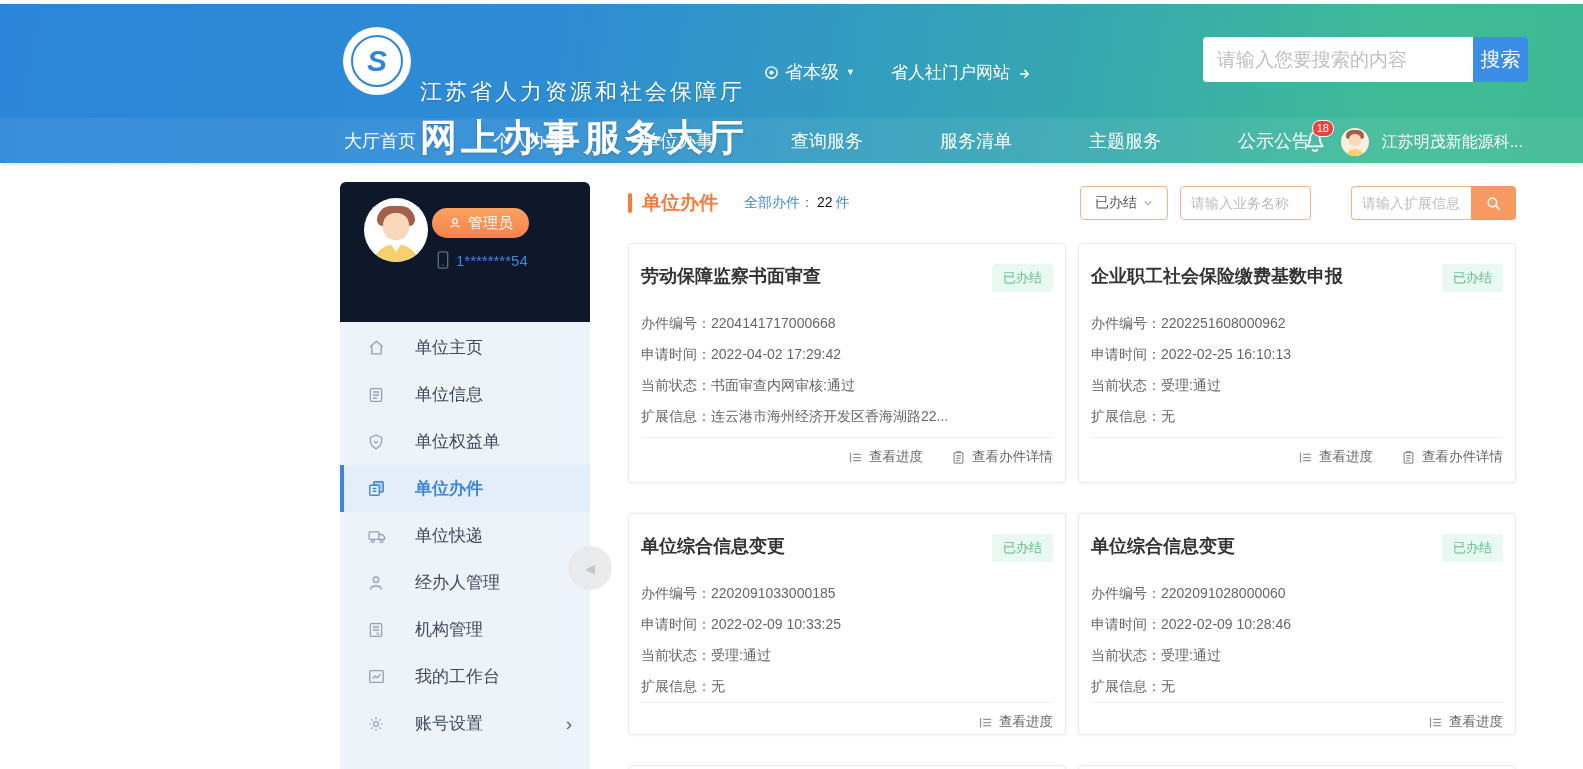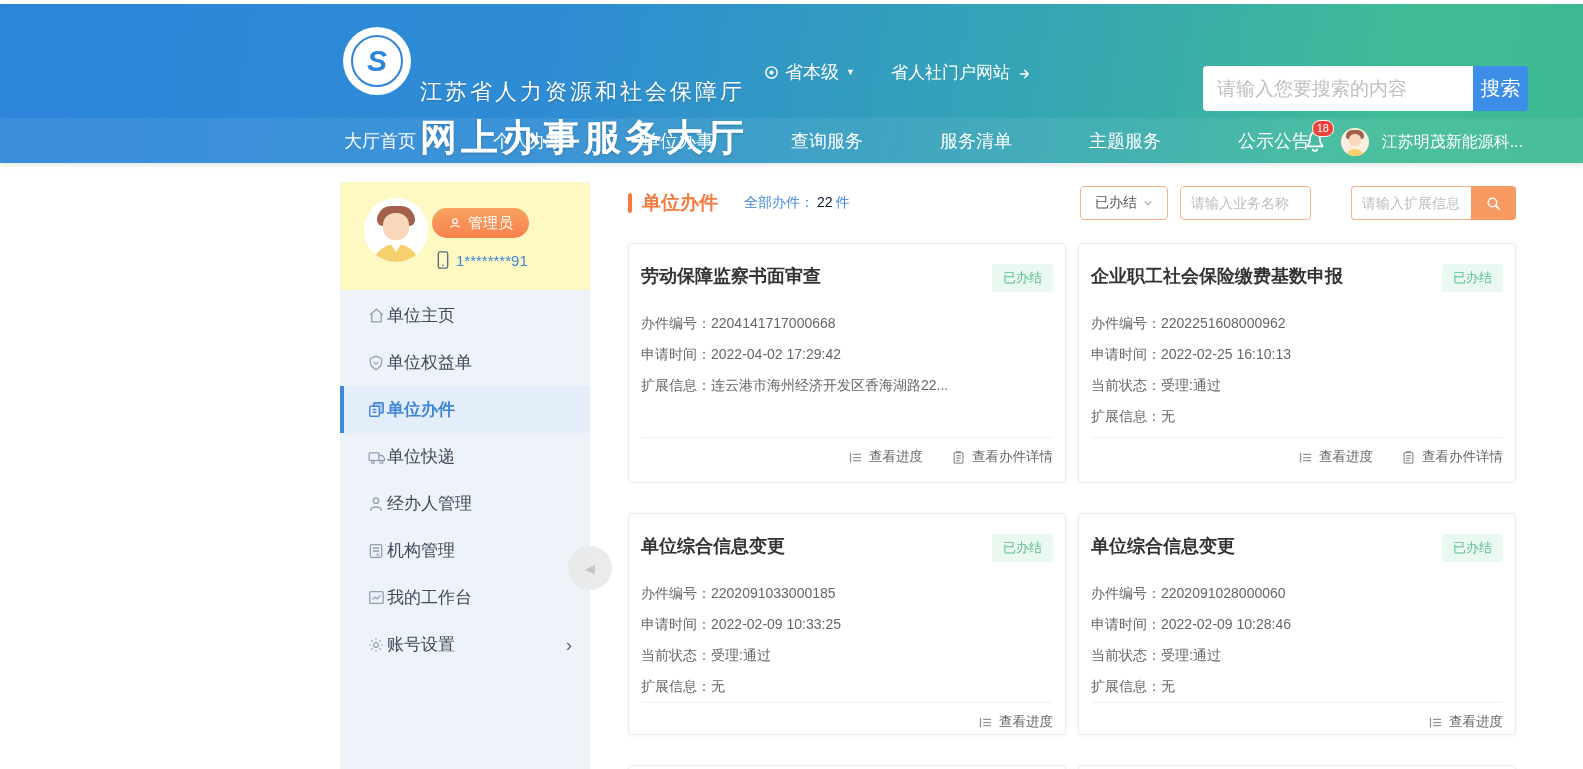--- a/index.html
+++ b/index.html
@@ -18,21 +18,21 @@
     color:#2e86d8; font-size:30px; font-weight:bold; font-style:italic; }
   .site-titles { position:absolute; left:420px; top:26px; color:#fff;margin-top:47px; }
   .site-name { font-size:22px; letter-spacing:3px; text-shadow:0 1px 2px rgba(0,0,0,.18); }
   .portal-title { margin-top:6px; font-size:37px; font-weight:bold; letter-spacing:4px;
     text-shadow:0 1px 3px rgba(0,0,0,.2); }
   .region { position:absolute; left:763px; top:56px; display:flex; align-items:center; gap:5px;
     color:#fff; font-size:18px; cursor:pointer; }
   .region .caret { font-size:9px; margin-left:2px; }
   .portal-link { position:absolute; left:891px; top:57px; display:flex; align-items:center; gap:7px;
     color:#fff; font-size:17px; cursor:pointer; }
-  .search-wrap { position:absolute; left:1203px; top:62px; display:flex; height:45px; }
+  .search-wrap { position:absolute; left:1203px; top:33px; display:flex; height:45px; }
   .search-input { width:270px; height:45px; border:none; outline:none; border-radius:4px 0 0 4px;
     padding:0 14px; font-size:19px; color:#333; font-family:inherit; }
   .search-input::placeholder { color:#bfbfbf; }
   .search-btn { width:55px; height:45px; border:none; background:#3b8de8; color:#fff;
     font-size:20px; border-radius:0 4px 4px 0; cursor:pointer; font-family:inherit; }
 
   
   .nav { position:absolute; left:0; bottom:0; width:100%; height:45px;
     background:rgba(255,255,255,.07); display:flex; align-items:center; padding-left:344px; }
   .nav-item { color:#fff; font-size:18px; padding:0 26px 0 0; margin-right:51px; cursor:pointer; white-space:nowrap; }
@@ -41,40 +41,40 @@
   .bell-badge { position:absolute; top:-7px; left:10px; background:#f0403c; color:#fff;
     font-size:11px; line-height:13px; padding:1px 4px; border-radius:8px; border:1px solid #fff; }
   .nav-avatar { width:28px; height:28px; border-radius:50%; background:#fdeee0; overflow:hidden; position:relative; cursor:pointer; }
   .nav-avatar .hair{ position:absolute; top:2px; left:5px; width:18px; height:9px; background:#a2604a; border-radius:9px 9px 4px 4px;}
   .nav-avatar .face{ position:absolute; top:6px; left:8px; width:12px; height:12px; background:#f9d7ba; border-radius:45%;}
   .nav-avatar .body{ position:absolute; bottom:-3px; left:4px; width:20px; height:10px; background:#f6d06c; border-radius:10px 10px 0 0;}
   .nav-user { color:#fff; font-size:16px; max-width:190px; white-space:nowrap; cursor:pointer; }
 
   
   .sidebar { position:absolute; left:340px; top:182px; width:250px; height:587px; background:#eef3f9; }
-  .profile { height:108px; background:#fef9c3; border-radius:6px 6px 0 0; position:relative; }
+  .profile { height:140px; background:#0f172a; border-radius:6px 6px 0 0; position:relative; }
   .avatar { position:absolute; left:24px; top:16px; width:64px; height:64px; border-radius:50%;
     background:#fff; overflow:hidden; }
   .avatar .hair { position:absolute; top:8px; left:13px; width:38px; height:20px; background:#a2604a;
     border-radius:20px 20px 8px 8px; }
   .avatar .face { position:absolute; top:15px; left:19px; width:26px; height:27px; background:#f9d7ba; border-radius:45%; }
   .avatar .body { position:absolute; bottom:-8px; left:8px; width:48px; height:26px; background:#f6d06c;
     border-radius:24px 24px 0 0; }
   .avatar .collar { position:absolute; bottom:10px; left:26px; width:12px; height:9px; background:#fff;
     clip-path:polygon(0 0,100% 0,50% 100%); }
   .role-badge { position:absolute; left:92px; top:26px; height:30px; padding:0 16px;
     background:linear-gradient(180deg,#f9a25f,#f7814d); border-radius:15px; display:flex;
     align-items:center; gap:6px; color:#fff; font-size:15px; }
   .phone-row { position:absolute; left:96px; top:68px; display:flex; align-items:center; gap:6px;
     color:#3f87d9; font-size:15px; }
   .menu { padding-top:2px; }
   .menu-item { height:47px; display:flex; align-items:center; padding-left:27px; cursor:pointer;
     color:#3c4a5a; font-size:17px; position:relative; }
   .mi-icon { width:20px; height:20px; color:#93a1b5; display:flex; align-items:center; }
-  .mi-label { }
+  .mi-label { margin-left:28px; }
   .mi-chevron { position:absolute; right:18px; color:#5a6676; font-size:19px; }
   .menu-item.active { background:#e4eefa; border-left:4px solid #3f86d8; padding-left:23px; }
   .menu-item.active .mi-label { color:#3f86d8; font-weight:bold; }
   .menu-item.active .mi-icon { color:#3f86d8; }
   .collapse-btn { position:absolute; left:568px; top:546px; width:44px; height:44px; border-radius:50%;
     background:rgba(232,232,232,.88); z-index:5; display:flex; align-items:center; justify-content:center;
     color:#c6c6c6; font-size:13px; cursor:pointer; }
 
   
   .main { position:absolute; left:628px; top:185px; width:888px; }
@@ -193,31 +193,40 @@
       </span>
       <span>管理员</span>
     </div>
     <div class="phone-row">
       <span style="display:flex;">
         <svg width="14" height="20" viewBox="0 0 24 32" fill="none" stroke="#5b6b80" stroke-width="2.4">
           <rect x="4" y="2" width="16" height="28" rx="3"></rect>
             <circle cx="12" cy="25" r="1.4" fill="#5b6b80" stroke="none"></circle>
         </svg>
       </span>
-      <span>1********91</span>
+      <span>1********54</span>
     </div>
   </div>
   <div class="menu">
       <div class="menu-item">
         <span class="mi-icon">
           <svg width="19" height="19" viewBox="0 0 24 24" fill="none" stroke="currentColor" stroke-width="1.7" stroke-linejoin="round">
             <path d="M4 11 L12 4 L20 11 M6 9.5 L6 20 L18 20 L18 9.5"></path>
           </svg>
         </span>
         <span class="mi-label">单位主页</span>
+      </div>
+      <div class="menu-item">
+        <span class="mi-icon">
+          <svg width="18" height="18" viewBox="0 0 24 24" fill="none" stroke="currentColor" stroke-width="1.7">
+            <rect x="4.5" y="3.5" width="15" height="17" rx="1.5"></rect>
+            <path d="M8 8 L16 8 M8 12 L16 12 M8 16 L13 16"></path>
+          </svg>
+        </span>
+        <span class="mi-label">单位信息</span>
       </div>
       <div class="menu-item">
         <span class="mi-icon">
           <svg width="18" height="18" viewBox="0 0 24 24" fill="none" stroke="currentColor" stroke-width="1.7" stroke-linejoin="round">
             <path d="M12 2.8 L19.5 6 L19.5 11 C19.5 16.5 12 21 12 21 C12 21 4.5 16.5 4.5 11 L4.5 6 Z"></path>
             <path d="M9 10.5 L12 13.5 L15 10.5"></path>
           </svg>
         </span>
         <span class="mi-label">单位权益单</span>
       </div>
@@ -323,20 +332,23 @@
       <div class="card-title">劳动保障监察书面审查</div>
       <div class="status-badge">已办结</div>
     </div>
     <div class="card-row">
       <span class="row-label">办件编号：</span><span class="row-value">2204141717000668</span>
     </div>
     <div class="card-row">
       <span class="row-label">申请时间：</span><span class="row-value">2022-04-02 17:29:42</span>
     </div>
     <div class="card-row">
+      <span class="row-label">当前状态：</span><span class="row-value">书面审查内网审核:通过</span>
+    </div>
+    <div class="card-row">
       <span class="row-label">扩展信息：</span><span class="row-value">连云港市海州经济开发区香海湖路22...</span>
     </div>
     <div class="card-foot">
       <div class="foot-link">
         <svg width="15" height="15" viewBox="0 0 24 24" fill="none" stroke="currentColor" stroke-width="2" stroke-linecap="round">
           <path d="M4 5 L4 19 M9 7 L20 7 M9 12 L20 12 M9 17 L20 17"></path>
         </svg>
         <span>查看进度</span>
       </div>
       <div class="foot-link">

